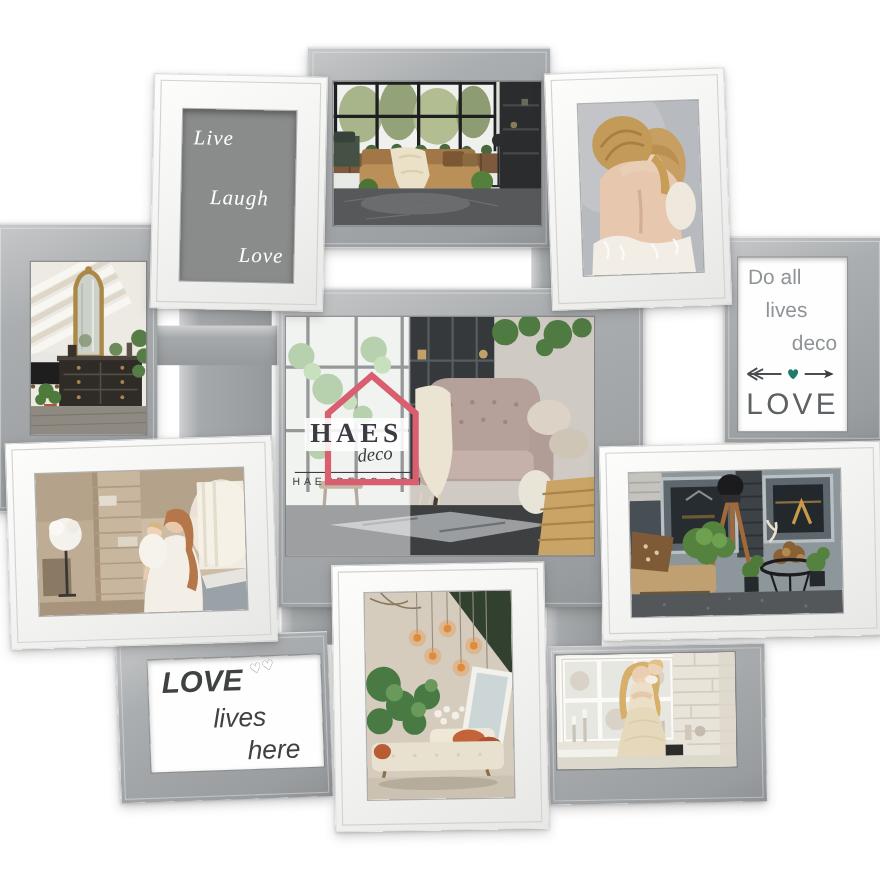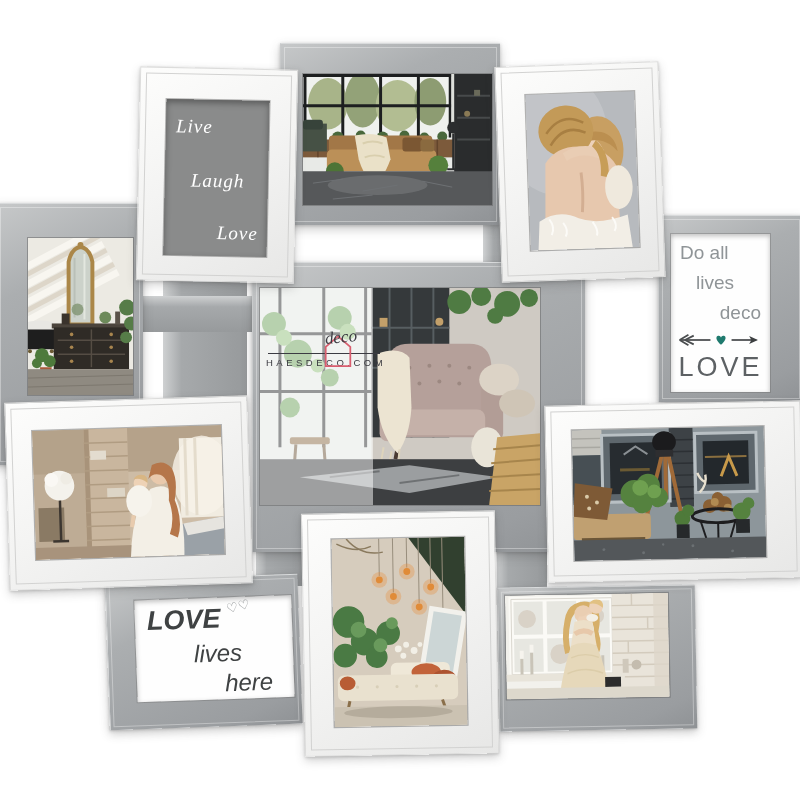--- a/index.html
+++ b/index.html
@@ -304,20 +304,21 @@
             <line x1="232" y1="176" x2="281" y2="172"></line>
             <line x1="231" y1="190" x2="281" y2="187"></line>
             <line x1="230" y1="204" x2="281" y2="202"></line>
           </g>
       </svg>
       <div class="wash"></div>
       <div class="wm">
         <svg class="wm-house" viewBox="0 0 100 116">
           <path d="M8 44 L50 8 L92 44 L92 110 L8 110 Z" fill="none" stroke="#d95e6f" stroke-width="6"></path>
         </svg>
+        <div class="wm-brand">HAES</div>
         <div class="wm-script">deco</div>
         <div class="wm-line"></div>
         <div class="wm-site">HAESDECO.COM</div>
       </div>
     </div>
   </div>
 
   <div class="frame white" style="left:138px;top:68px;width:158px;height:214px;transform:rotate(1.2deg)">
     <div class="lll-mat" style="position:absolute;left:26px;top:31px;right:27px;bottom:25px">
       <span class="lll-w1">Live</span>

